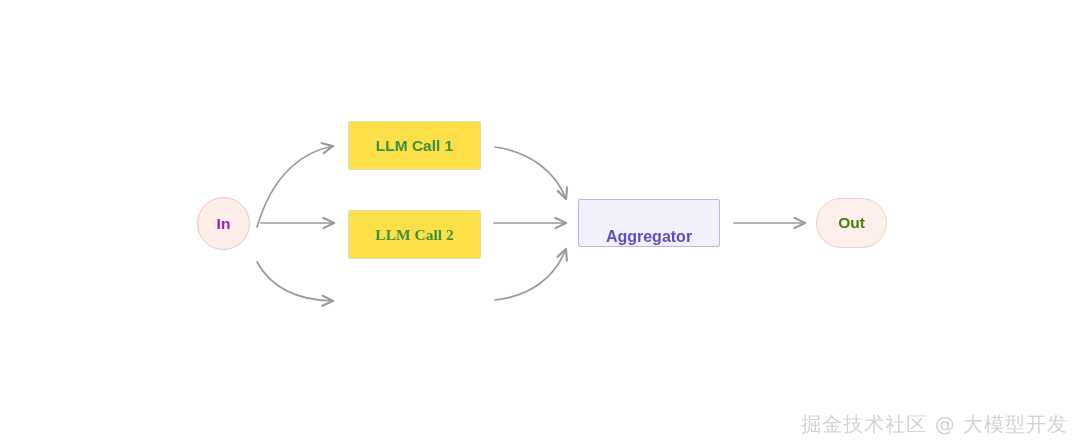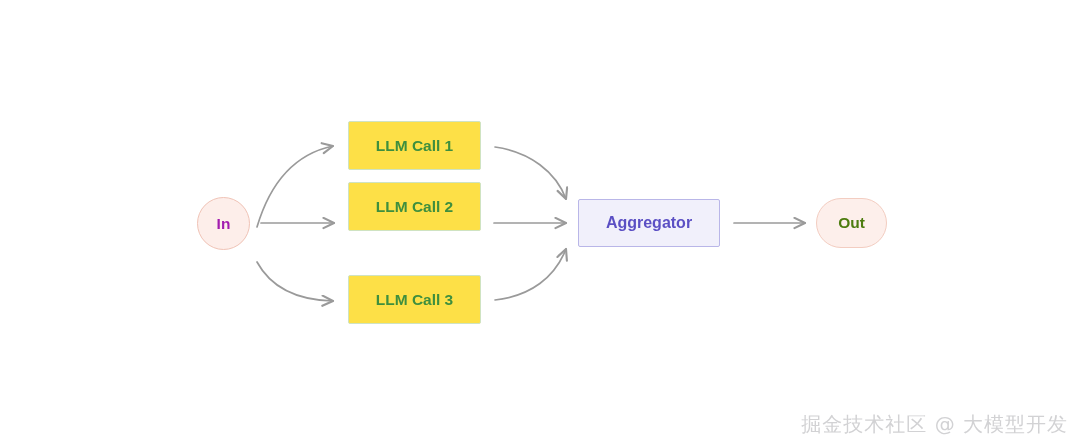--- a/index.html
+++ b/index.html
@@ -69,34 +69,35 @@
     width: 133px;
     height: 49px;
     background: #fde047;
     border: 1.2px solid #cfe3c2;
     border-radius: 2px;
     color: #3e8f3e;
     font-size: 15.5px;
     font-weight: 700;
   }
   .node-llm-1 { top: 121px; }
-  .node-llm-2 { top: 182px; }
+  .node-llm-2 { top: 210px; font-family: Liberation Serif, serif; }
   .node-llm-3 { top: 275px; }
   
   .node-aggregator {
     left: 578px;
     top: 199px;
     width: 142px;
     height: 48px;
     background: #f1f0fb;
     border: 1.3px solid #b9b6e8;
     border-radius: 2px;
     color: #5b4fc4;
     font-size: 16px;
     font-weight: 700;
+    align-items: flex-end;
   }
   
   .watermark {
     position: absolute;
     right: 12px;
     bottom: 8px;
     font-size: 20px;
     color: #d2d2d4;
     letter-spacing: 1px;
     font-family: "DejaVu Sans", sans-serif;
@@ -135,23 +136,20 @@
   </div>
 
   <div class="node node-llm node-llm-1">
     <span>LLM Call 1</span>
   </div>
 
   <div class="node node-llm node-llm-2">
     <span>LLM Call 2</span>
   </div>
 
-  <div class="node node-llm node-llm-3">
-    <span>LLM Call 3</span>
-  </div>
 
   <div class="node node-aggregator">
     <span>Aggregator</span>
   </div>
 
   <div class="node node-out">
     <span>Out</span>
   </div>
 
   <div class="watermark">掘金技术社区 @ 大模型开发</div>

